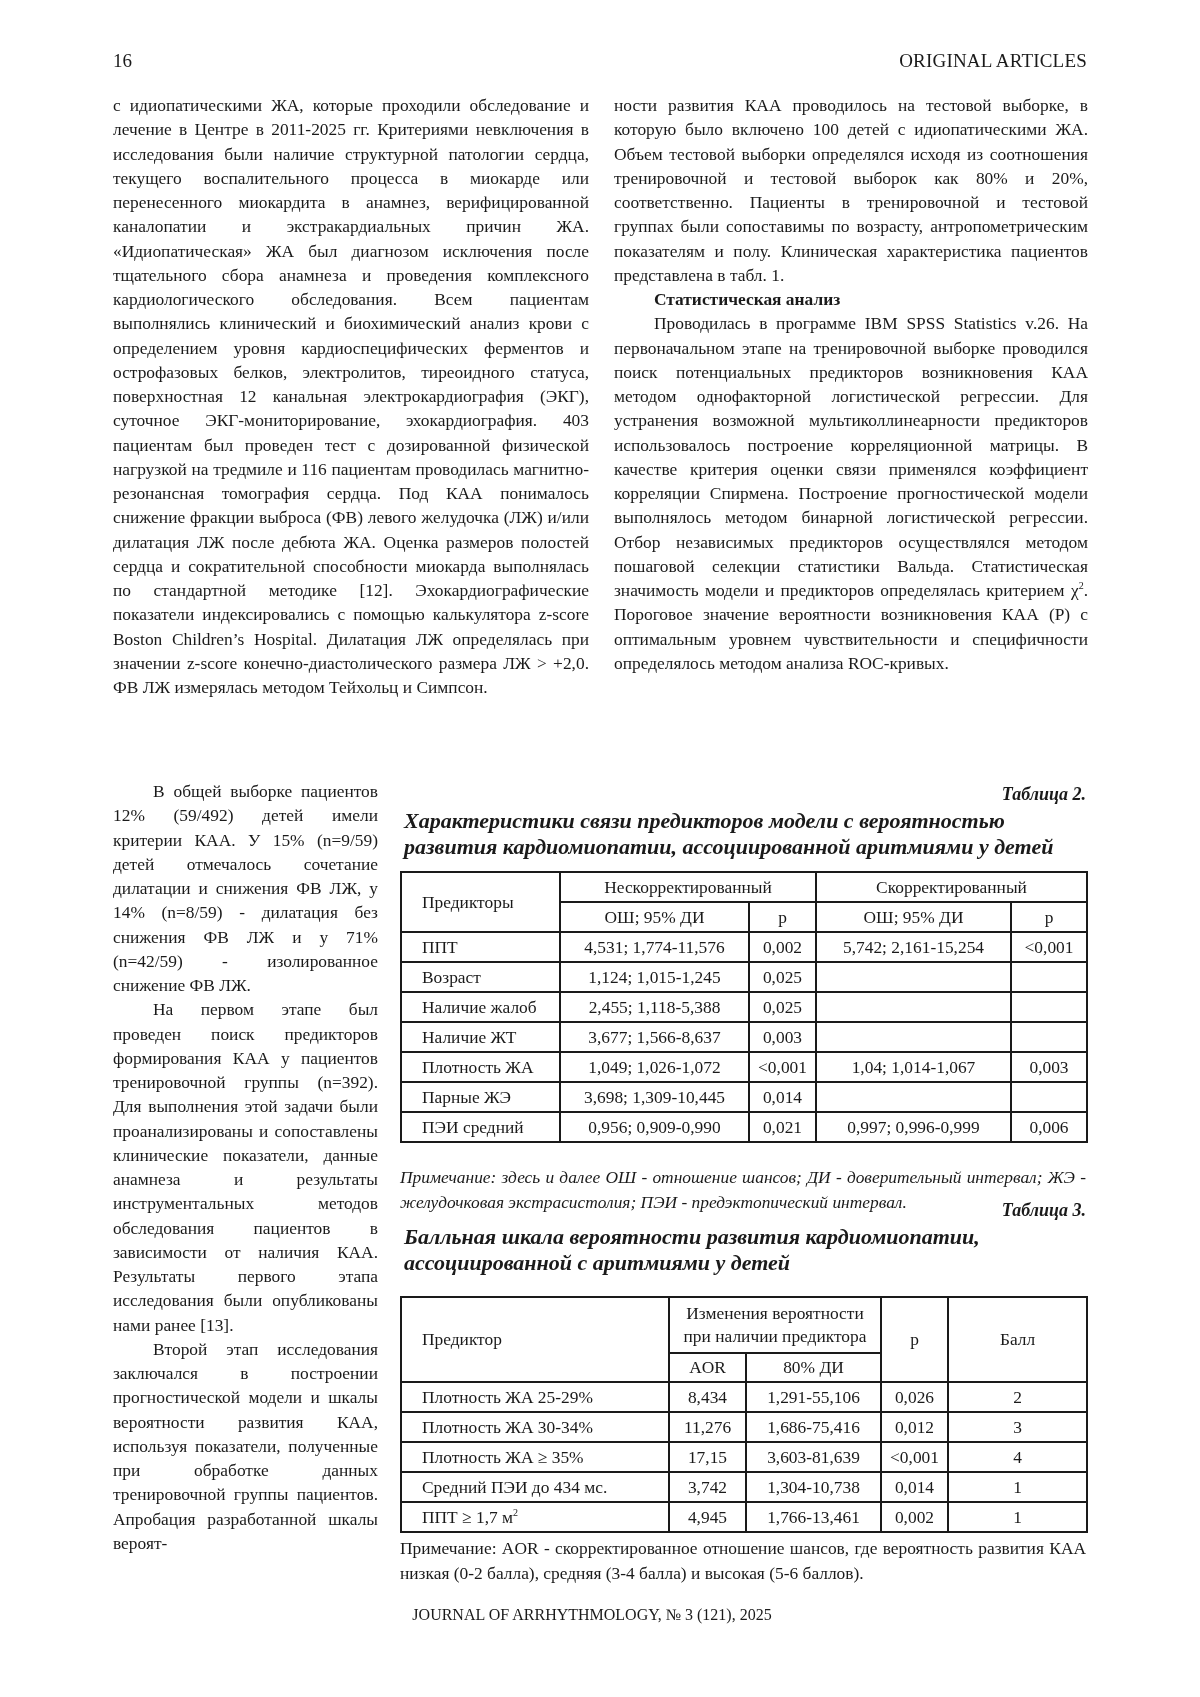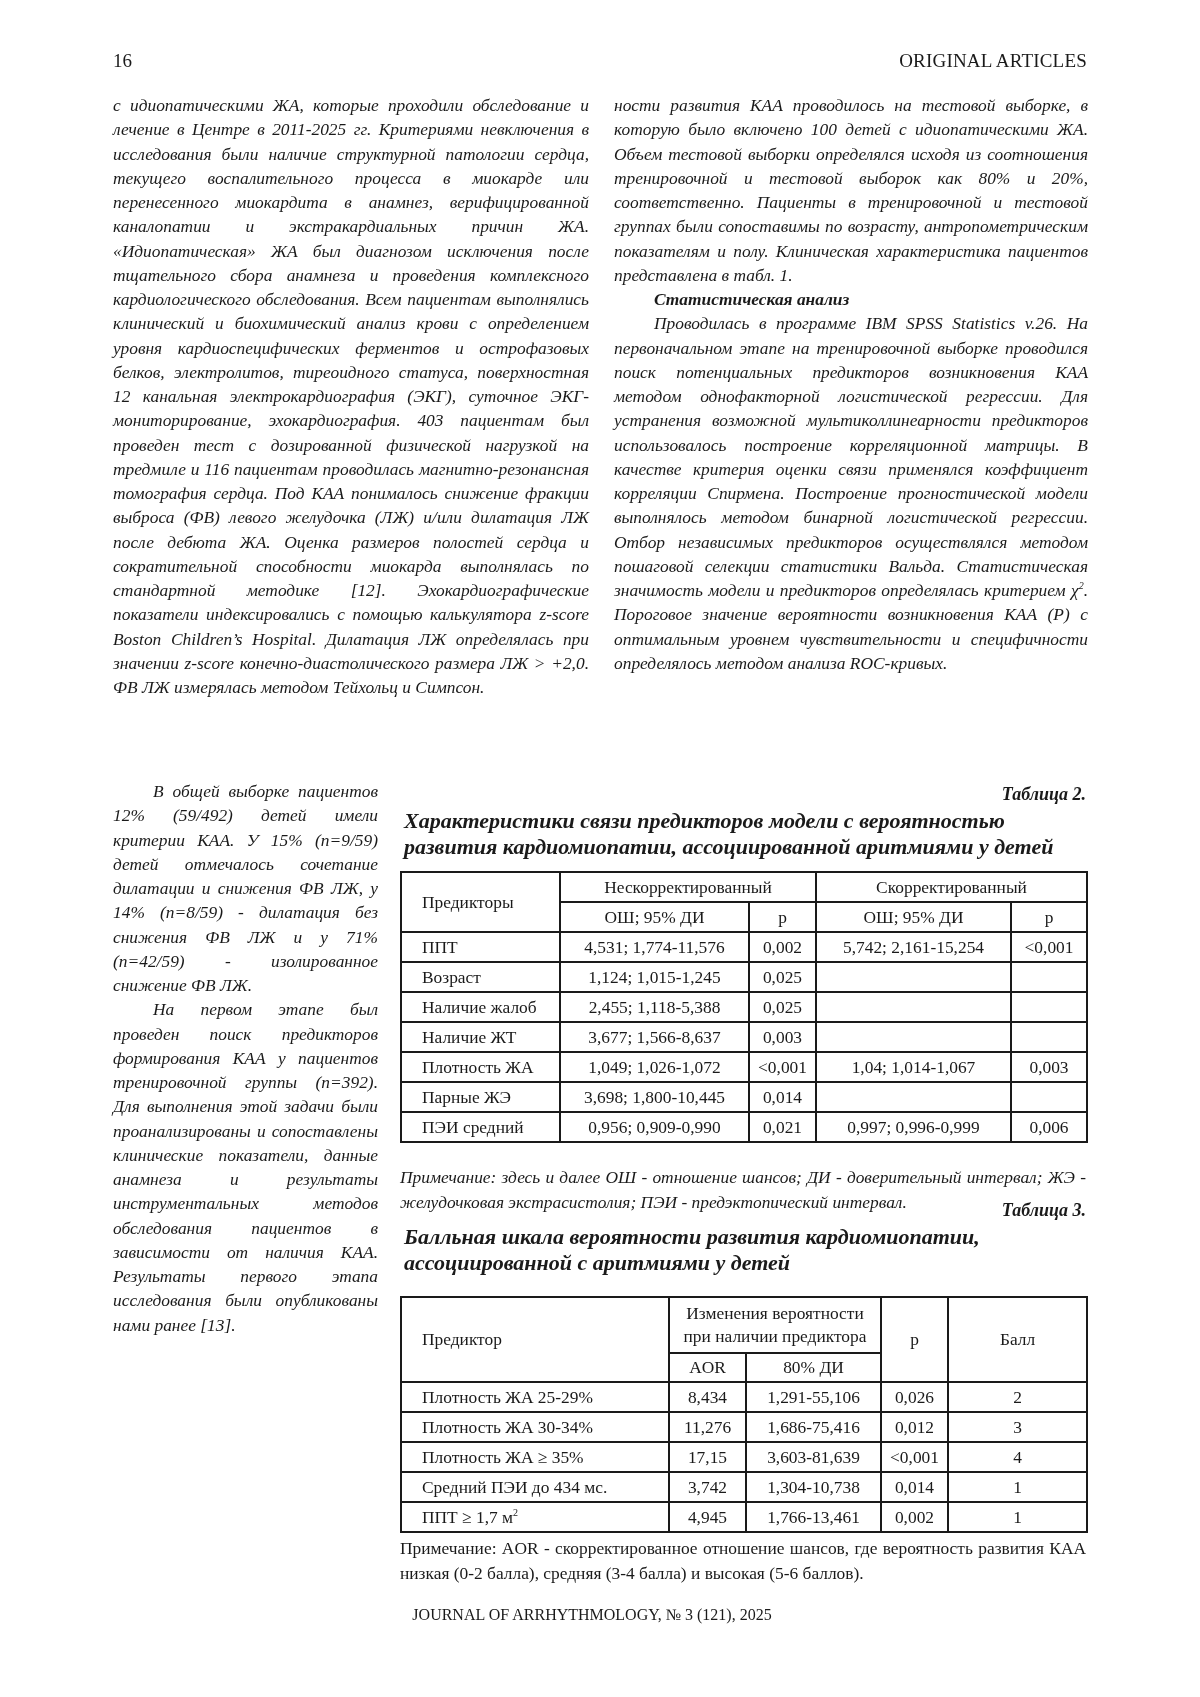--- a/index.html
+++ b/index.html
@@ -8,21 +8,21 @@
     font-family: "Liberation Serif", "DejaVu Serif", serif;
     color: #1a1a1a;
   }
   .abs { position: absolute; }
   .page-num { left: 113px; top: 50px; font-size: 19px; }
   .running-head { right: 113px; top: 50px; font-size: 19px; letter-spacing: 0.2px; }
   .col {
     position: absolute; font-size: 17.4px; line-height: 24.25px;
     text-align: justify; hyphens: manual;
   }
-  .col p { margin: 0; font-style: italic; }
+  .col p { margin: 0; }
   .col p.indent { text-indent: 40px; }
   .col .heading { font-weight: bold; text-indent: 40px; }
   .col-left-top { left: 113px; top: 93px; width: 476px; }
   .col-right-top { left: 614px; top: 93px; width: 474px; }
   .col-left-narrow { left: 113px; top: 779px; width: 265px; }
 
   .tbl-label { position: absolute; right: 114px; font-size: 18px; font-weight: bold; font-style: italic; }
   .tbl-caption { position: absolute; left: 404px; width: 686px; font-size: 22px; line-height: 25.5px; font-weight: bold; font-style: italic; }
   .tbl-note { position: absolute; left: 400px; width: 686px; font-size: 17.4px; line-height: 24.5px; text-align: justify; }
 
@@ -56,20 +56,21 @@
 
 <div class="col col-right-top">
   <p>ности развития КАА проводилось на тестовой выборке, в которую было включено 100 детей с идиопатическими ЖА. Объем тестовой выборки определялся исходя из соотношения тренировочной и тестовой выборок как 80% и 20%, соответственно. Пациенты в тренировочной и тестовой группах были сопоставимы по возрасту, антропометрическим показателям и полу. Клиническая характеристика пациентов представлена в табл. 1.</p>
   <p class="heading">Статистическая анализ</p>
   <p class="indent"><span>Проводилась в программе IBM SPSS Statistics v.26. На первоначальном этапе на тренировочной выборке проводился поиск потенциальных предикторов возникновения КАА методом однофакторной логистической регрессии. Для устранения возможной мультиколлинеарности предикторов использовалось построение корреляционной матрицы. В качестве критерия оценки связи применялся коэффициент корреляции Спирмена. Построение прогностической модели выполнялось методом бинарной логистической регрессии. Отбор независимых предикторов осуществлялся методом пошаговой селекции статистики Вальда. Статистическая значимость модели и предикторов определялась критерием χ</span><sup>2</sup><span>. Пороговое значение вероятности возникновения КАА (Р) с оптимальным уровнем чувствительности и специфичности определялось методом анализа ROC-кривых.</span></p>
 </div>
 
 <div class="col col-left-narrow">
   <p class="indent">В общей выборке пациентов 12% (59/492) детей имели критерии КАА. У 15% (n=9/59) детей отмечалось сочетание дилатации и снижения ФВ ЛЖ, у 14% (n=8/59) - дилатация без снижения ФВ ЛЖ и у 71% (n=42/59) - изолированное снижение ФВ ЛЖ.</p>
   <p class="indent">На первом этапе был проведен поиск предикторов формирования КАА у пациентов тренировочной группы (n=392). Для выполнения этой задачи были проанализированы и сопоставлены клинические показатели, данные анамнеза и результаты инструментальных методов обследования пациентов в зависимости от наличия КАА. Результаты первого этапа исследования были опубликованы нами ранее [13].</p>
+  <p class="indent">Второй этап исследования заключался в построении прогностической модели и шкалы вероятности развития КАА, используя показатели, полученные при обработке данных тренировочной группы пациентов. Апробация разработанной шкалы вероят-</p>
 </div>
 
 <div class="tbl-label" style="top:784px;">Таблица 2.</div>
 <div class="tbl-caption" style="top:808px;">Характеристики связи предикторов модели с вероятностью развития кардиомиопатии, ассоциированной аритмиями у детей</div>
 <table class="data" id="t2">
   <colgroup>
     <col style="width:159px">
       <col style="width:189px">
       <col style="width:67px">
       <col style="width:195px">
@@ -117,21 +118,21 @@
   </tr>
   <tr>
     <td class="l">Плотность ЖА</td>
     <td class="c">1,049; 1,026-1,072</td>
     <td class="c">&lt;0,001</td>
     <td class="c">1,04; 1,014-1,067</td>
     <td class="c">0,003</td>
   </tr>
   <tr>
     <td class="l">Парные ЖЭ</td>
-    <td class="c">3,698; 1,800-10,445</td>
+    <td class="c">3,698; 1,309-10,445</td>
     <td class="c">0,014</td>
     <td class="c"></td>
     <td class="c"></td>
   </tr>
   <tr>
     <td class="l">ПЭИ средний</td>
     <td class="c">0,956; 0,909-0,990</td>
     <td class="c">0,021</td>
     <td class="c">0,997; 0,996-0,999</td>
     <td class="c">0,006</td>

